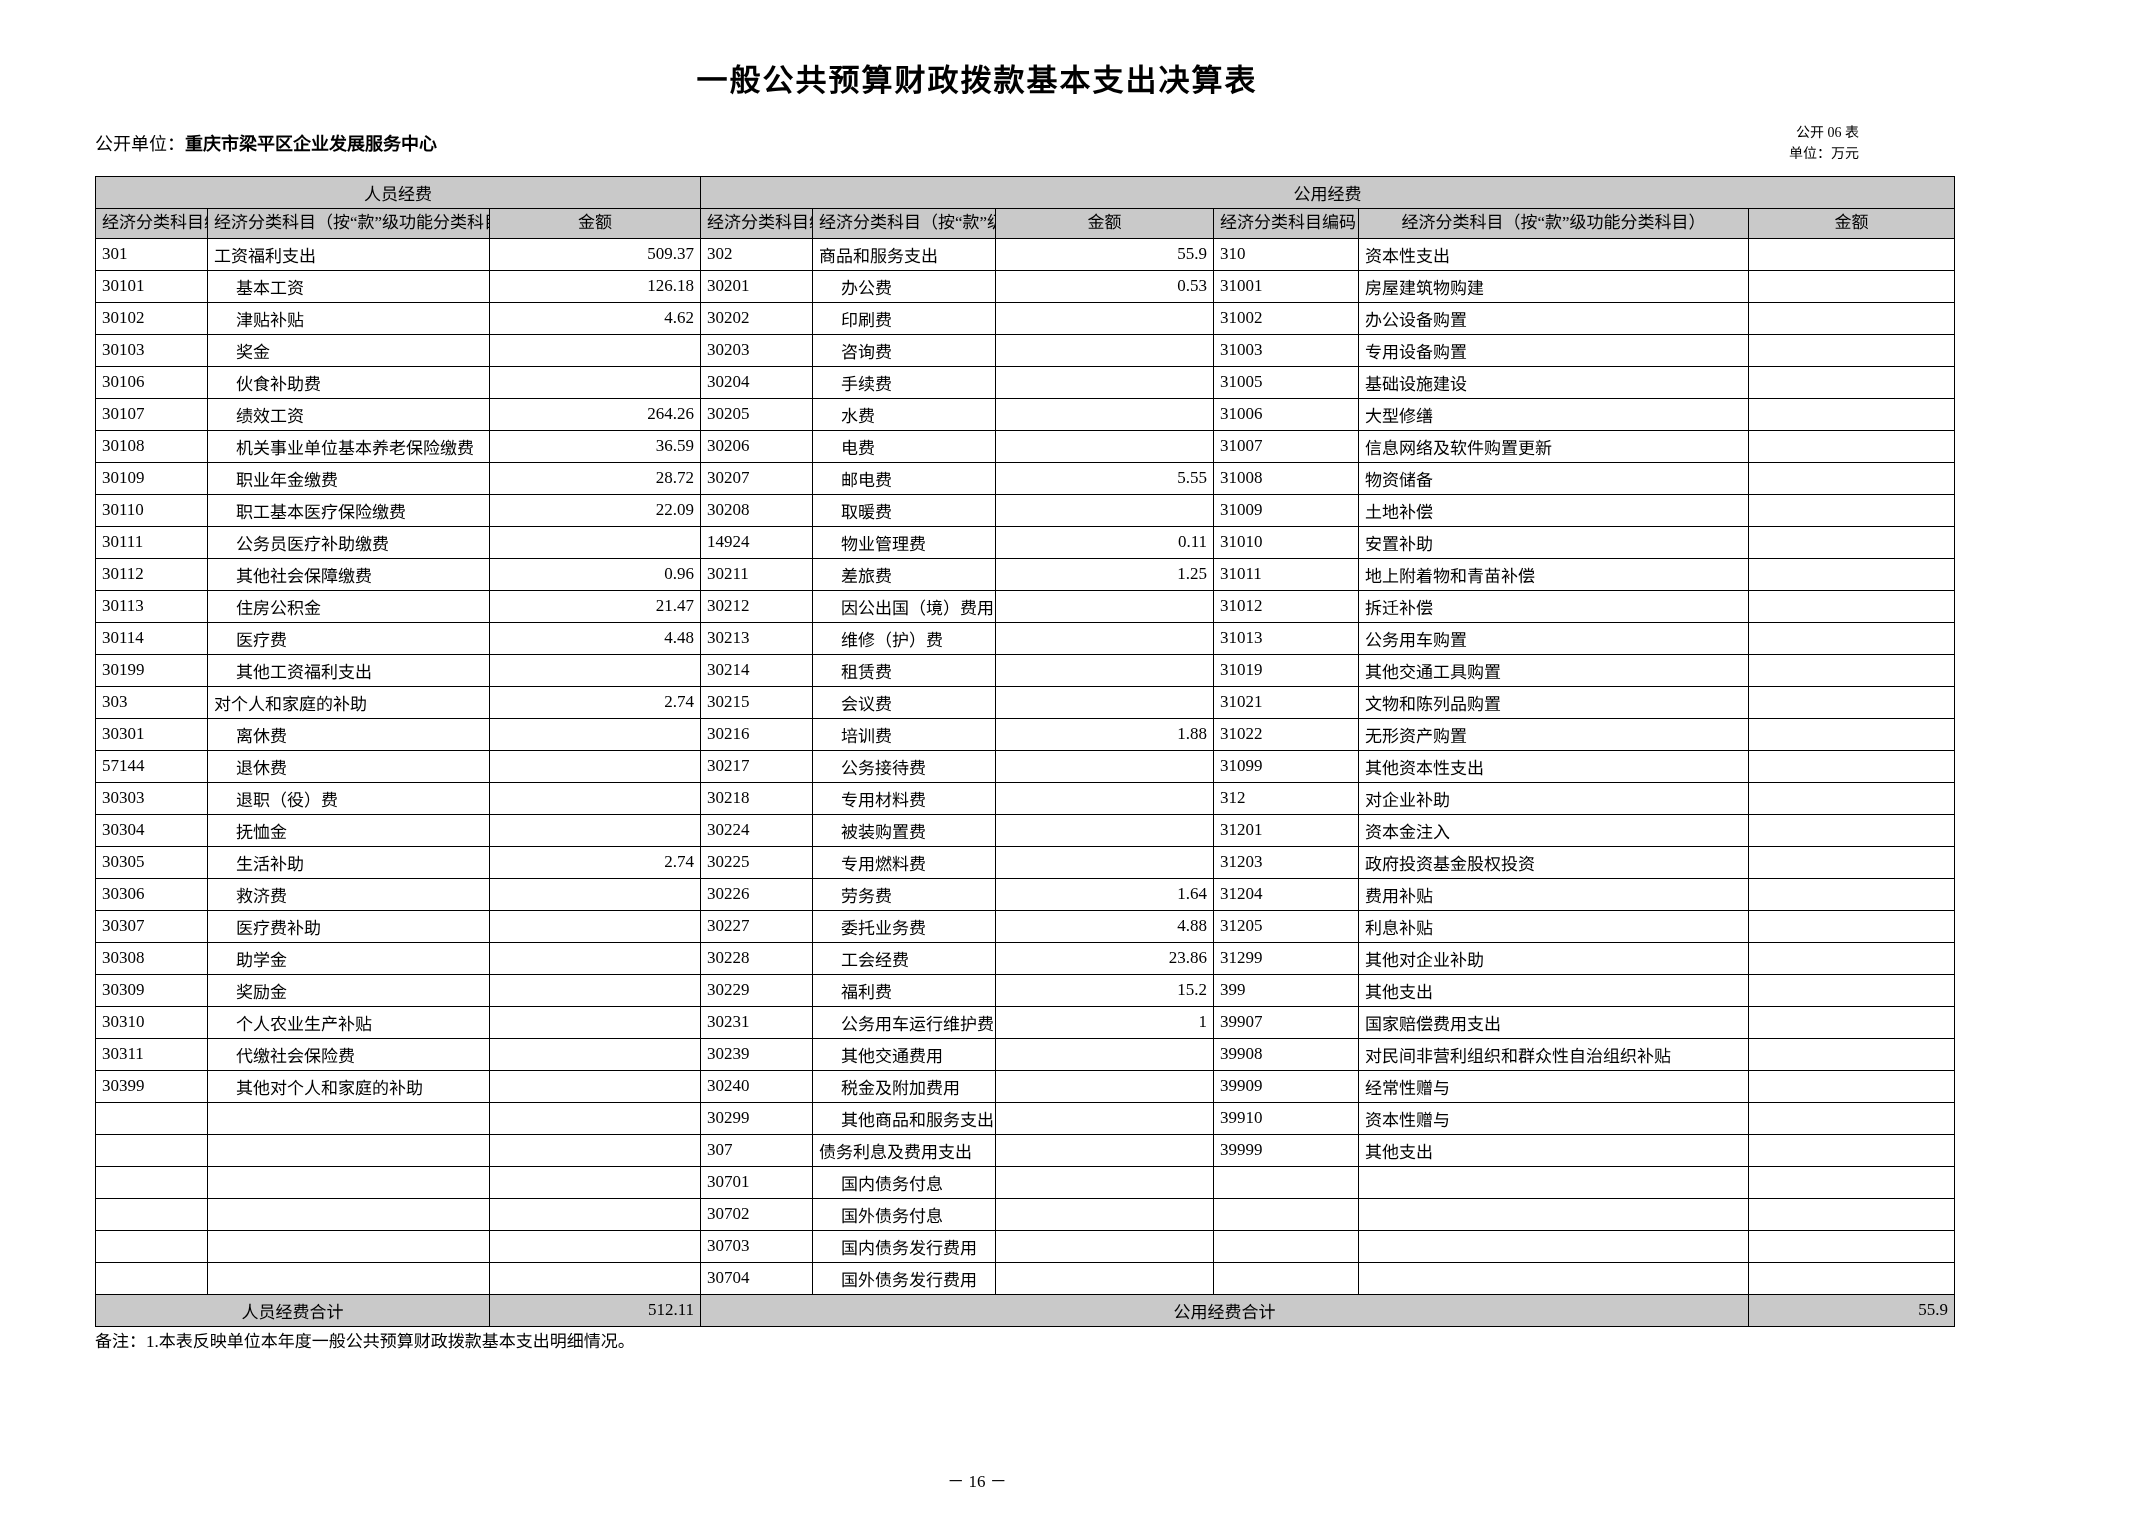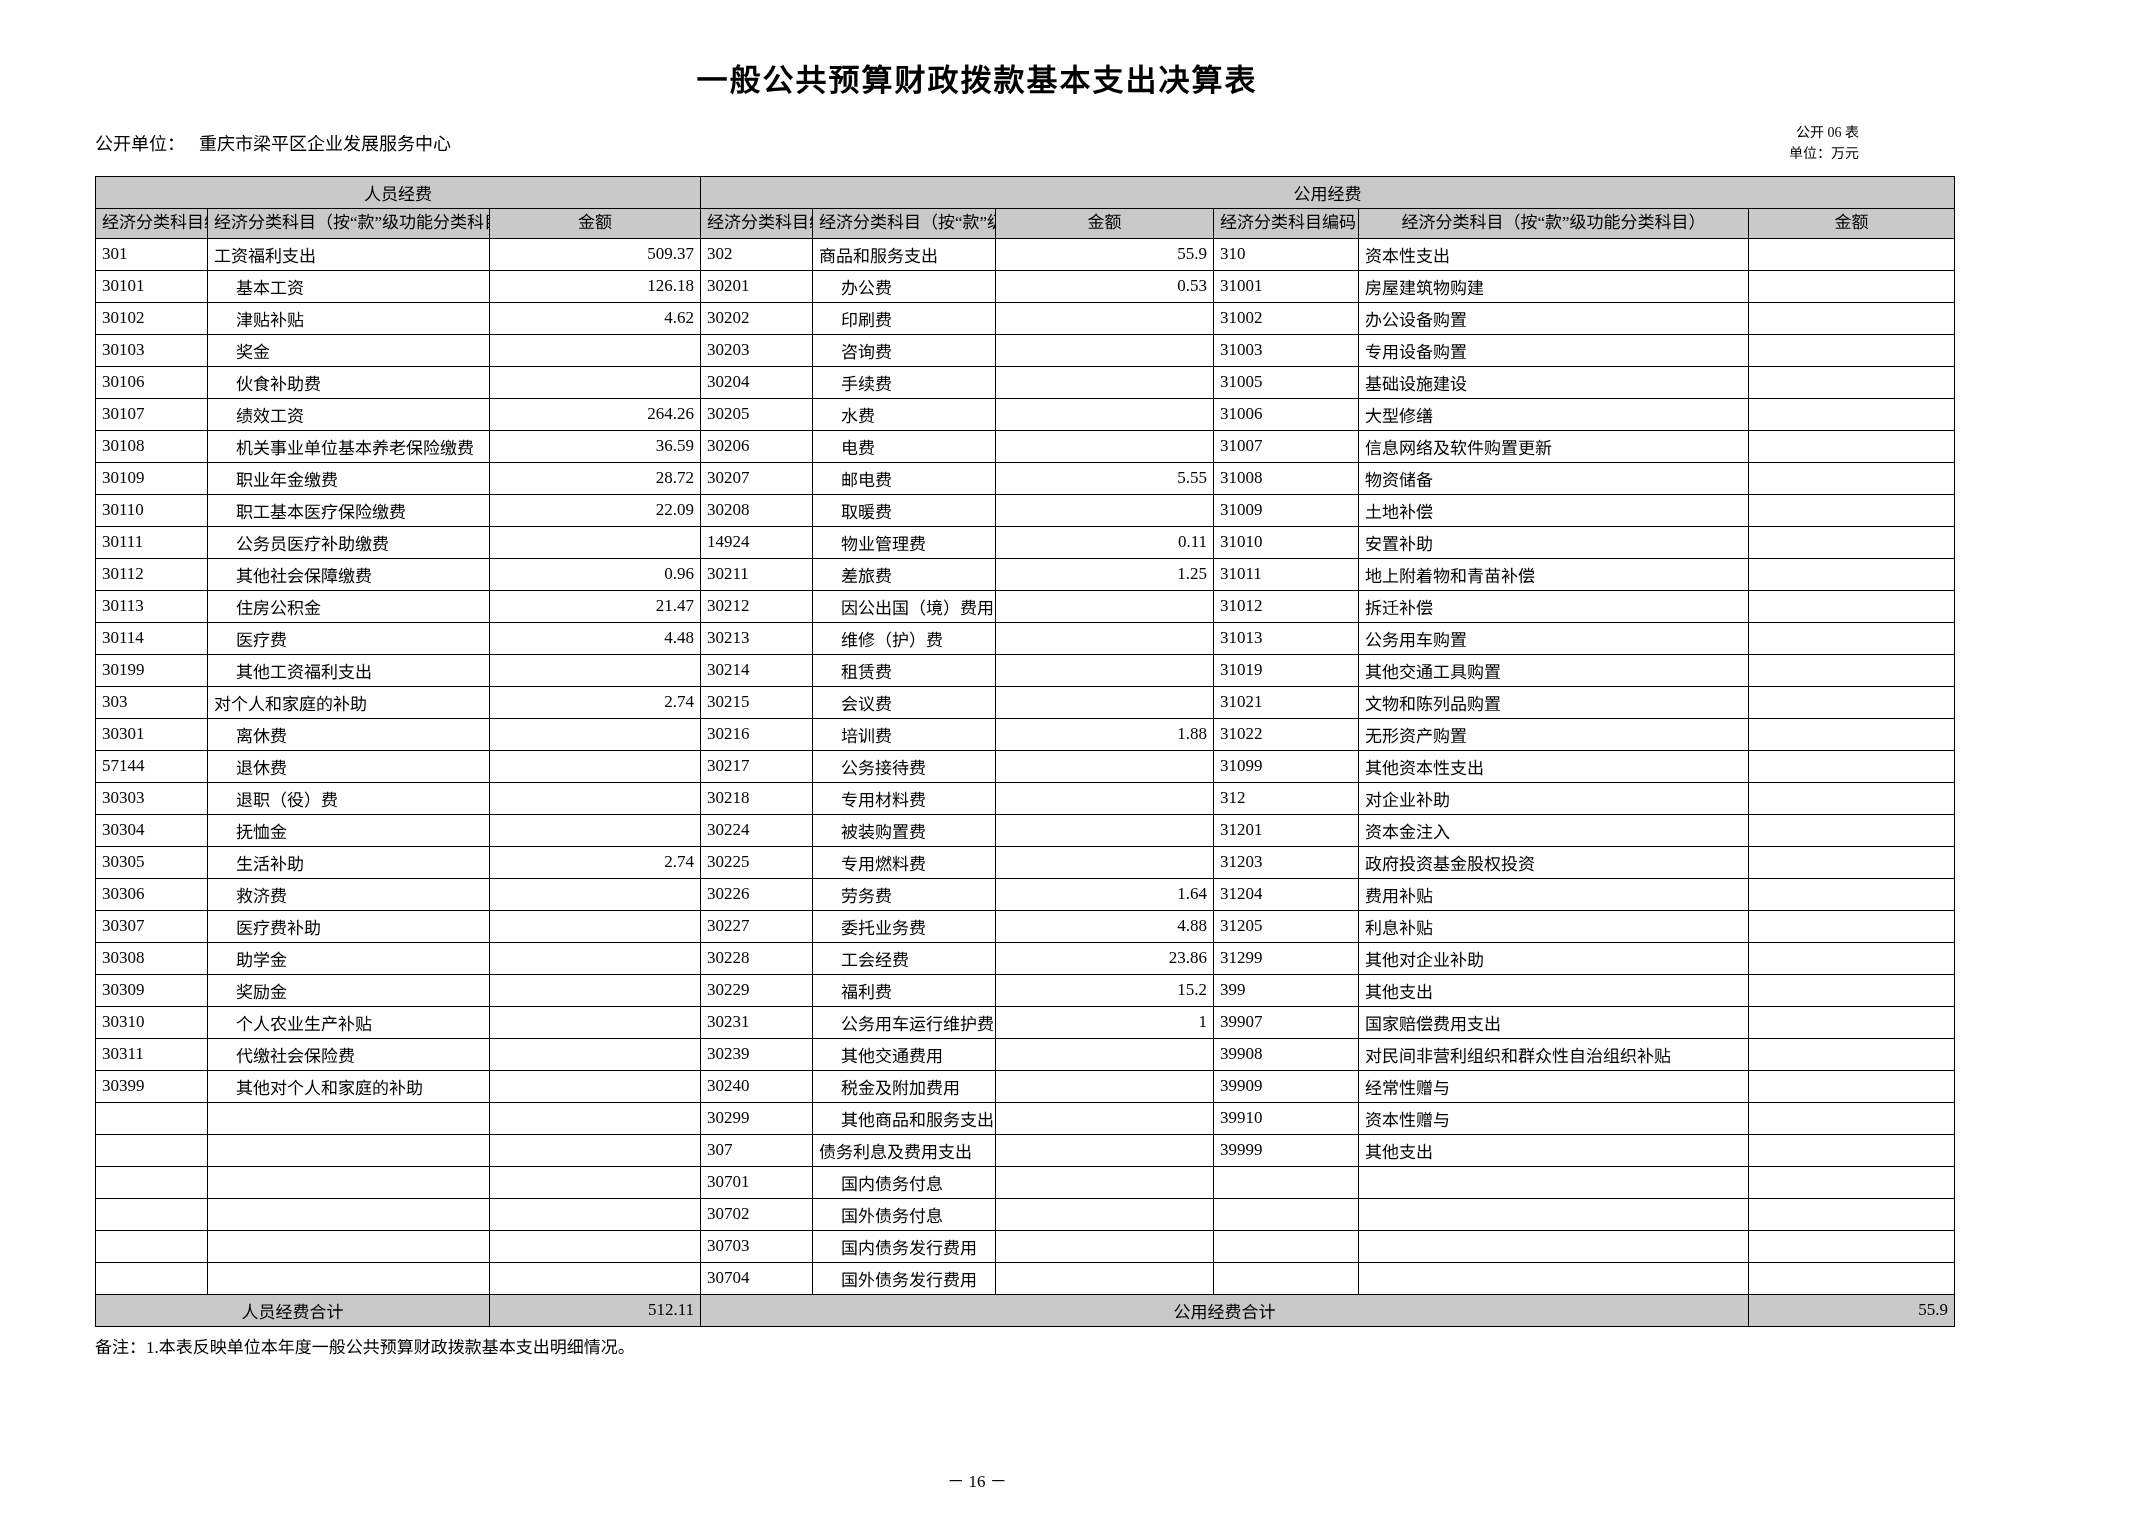--- a/index.html
+++ b/index.html
@@ -38,21 +38,21 @@
   }
   .meta-left {
     position: absolute;
     left: 95px;
     top: 131px;
     font-size: 18px;
     line-height: 1.5;
   }
   .unit-name {
     display: inline-block;
-    margin-left: 14px;
+    font-weight: bold;
   }
   table.main {
     border-collapse: collapse;
     width: 100%;
     margin-top: 12px;
     table-layout: fixed;
     padding-left: 25px;
   }
   table.main td, table.main th {
     border: 1px solid #000;
@@ -88,21 +88,20 @@
     background: #c9c9c9;
     font-weight: bold;
     text-align: center;
   }
   .total-row td.amt-cell {
     text-align: right;
     font-weight: normal;
   }
   .note {
     font-size: 17px;
-    margin-top: 6px;
   }
   .page-number {
     position: absolute;
     bottom: 28px;
     left: 0;
     width: 100%;
     text-align: center;
     font-size: 17px;
   }
   

